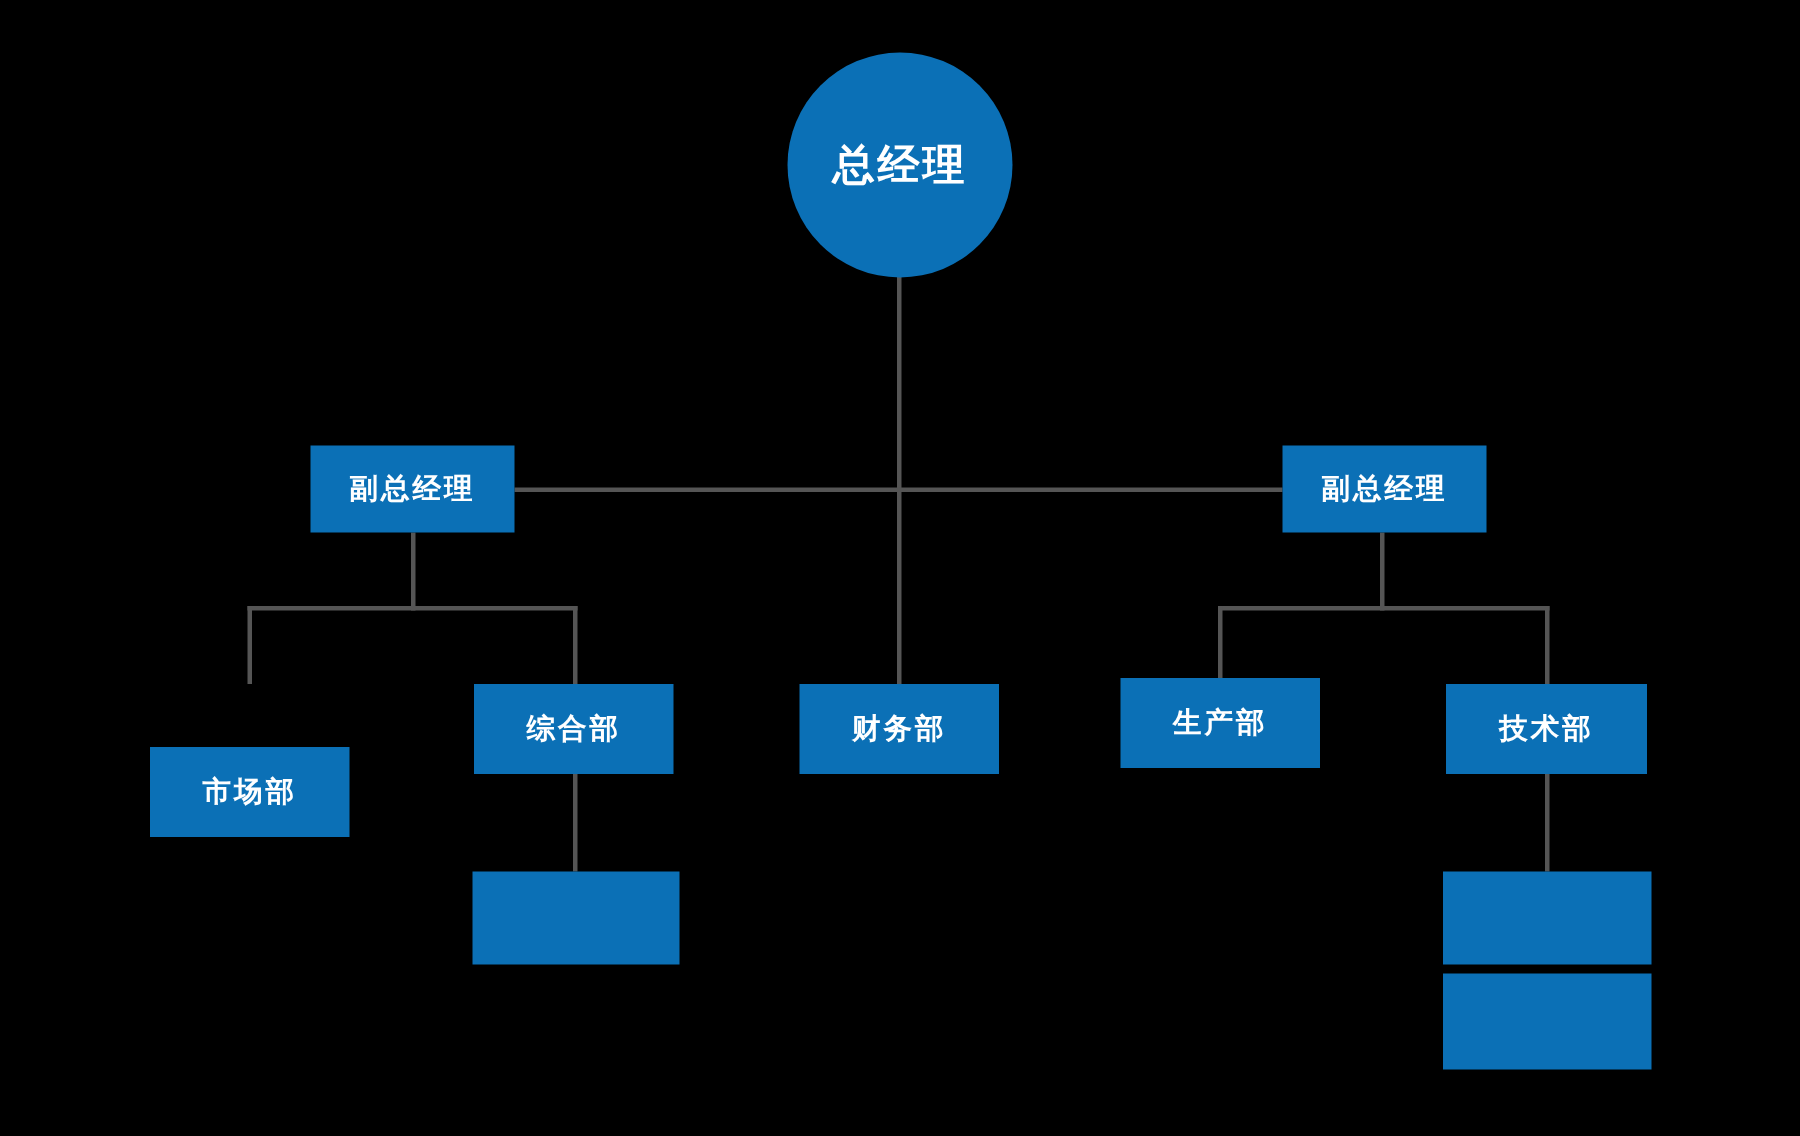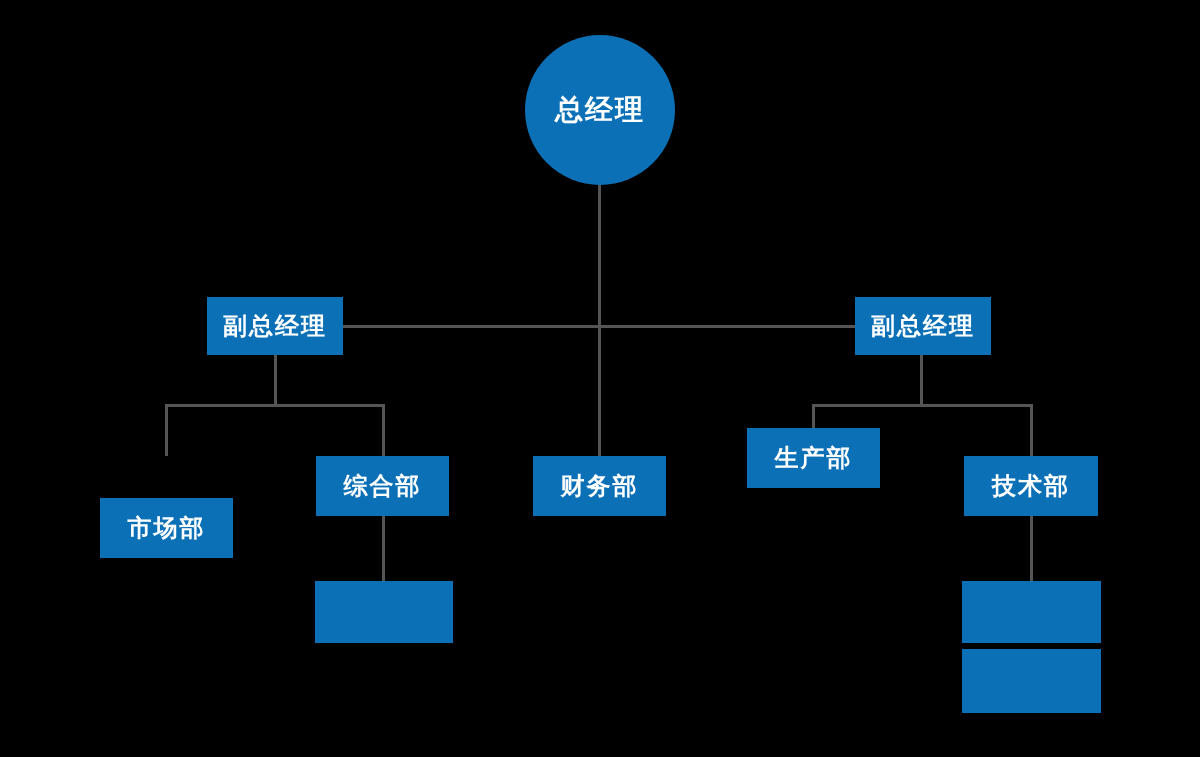--- a/index.html
+++ b/index.html
@@ -30,21 +30,21 @@
     position: absolute;
     background: var(--node-fill);
     display: flex;
     align-items: center;
     justify-content: center;
   }
   .node.circle { border-radius: 50%; }
   .label {
     color: var(--label-text);
     font-weight: bold;
-    font-size: 24px;
+    font-size: 19px;
     letter-spacing: 2px;
     white-space: nowrap;
     text-align: center;
   }
   .label.lg { font-size: 28px; }
 </style>
 </head>
 <body>
 
 <div class="canvas">
@@ -75,21 +75,21 @@
 
   <div class="node" style="left:100px; top:456px; width:133px; height:60px;margin-top:42px;">
     <span class="label">市场部</span>
   </div>
   <div class="node" style="left:316px; top:456px; width:133px; height:60px;">
     <span class="label">综合部</span>
   </div>
   <div class="node" style="left:533px; top:456px; width:133px; height:60px;">
     <span class="label">财务部</span>
   </div>
-  <div class="node" style="left:747px; top:428px; width:133px; height:60px;">
+  <div class="node" style="left:747px; top:452px; width:133px; height:60px;">
     <span class="label">生产部</span>
   </div>
   <div class="node" style="left:964px; top:456px; width:134px; height:60px;justify-content:center;">
     <span class="label">技术部</span>
   </div>
 
   <div class="node" style="left:315px; top:581px; width:138px; height:62px;">
     <span class="label"></span>
   </div>
   <div class="node" style="left:962px; top:581px; width:139px; height:62px;">

